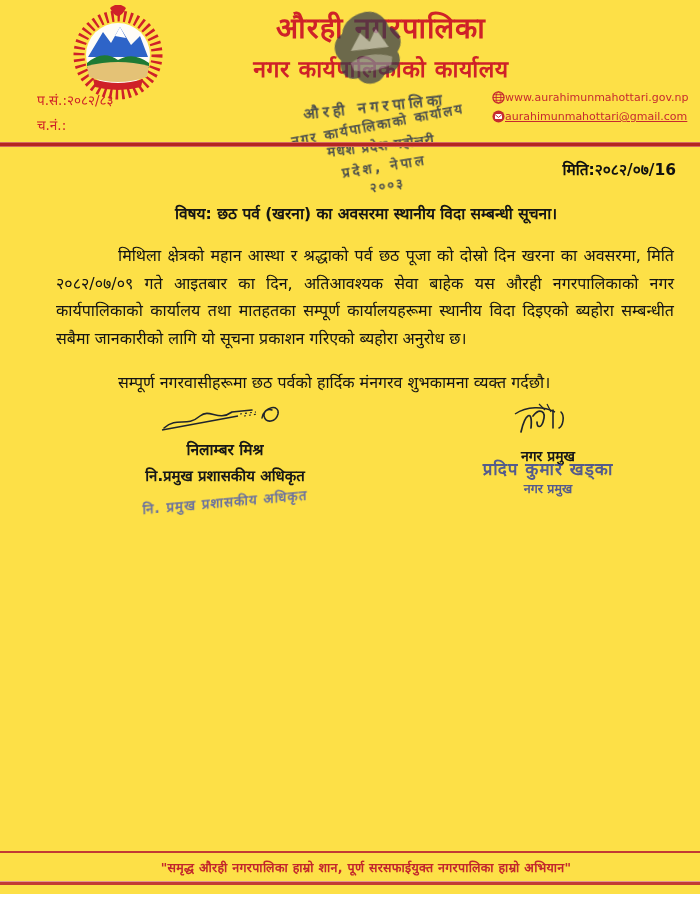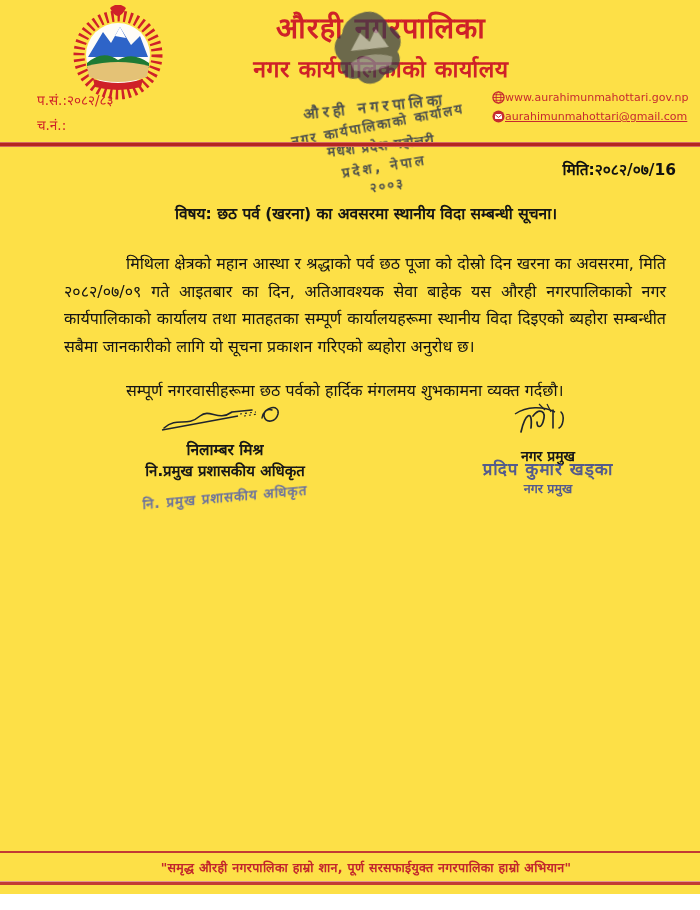--- a/index.html
+++ b/index.html
@@ -33,29 +33,29 @@
   .s2{top:116px;font-size:13.5px;letter-spacing:2px;transform:rotate(-2deg);}
   .s3{top:137px;font-size:13.5px;letter-spacing:1px;transform:rotate(2deg);}
   .s4{top:158px;font-size:13.5px;letter-spacing:3px;}
   .s5{top:177px;font-size:13px;letter-spacing:2px;}
   .red-rule{position:absolute;left:0;right:0;top:142px;height:5px;
     background:linear-gradient(#e28a85,#b5251f 30%,#b5251f 70%,#e28a85);}
   .dateline{position:absolute;right:56px;top:158px;font-size:15.5px;color:#111;font-weight:bold;}
   
   .subject{position:absolute;left:0;right:0;top:202px;text-align:center;font-size:15.5px;font-weight:bold;color:#151515;}
   .bodytext{position:absolute;left:48px;right:50px;top:234px;font-size:16px;line-height:27.5px;text-align:justify;color:#141414;}
-  .bodytext p{margin:16px;text-indent:62px;}
+  .bodytext p{margin:8px;text-indent:62px;}
   .bodytext p + p{margin-top:17px;}
   
   .sig-row{position:absolute;left:0;top:402px;width:700px;}
   .sig-left{position:absolute;left:110px;width:230px;text-align:center;}
   .sig-right{position:absolute;left:428px;width:240px;text-align:center;}
   .sig-scribble{display:block;margin:0 auto;}
   .sig-name{font-size:15.5px;font-weight:bold;color:#171717;margin-top:2px;}
-  .sig-title{font-size:15px;font-weight:bold;color:#171717;}
+  .sig-title{font-size:15px;font-weight:bold;color:#171717;margin-top:5px;}
   .bstamp{color:#4656b4;opacity:.8;font-weight:bold;filter:blur(.2px);}
   .bstamp-left{margin-top:8px;font-size:13.5px;transform:rotate(-5deg) skewX(-4deg);letter-spacing:1px;white-space:nowrap;}
   .bstamp-right-name{margin-top:-8px;font-size:17px;color:#2b3a9e;letter-spacing:1px;white-space:nowrap;}
   .bstamp-right-title{font-size:12.5px;color:#2b3a9e;margin-top:0px;}
   .sig-right .sig-title{margin-top:6px;font-size:14px;}
   
   .footer{position:absolute;left:0;right:0;top:851px;}
   .fline-top{height:2px;background:#c23b33;}
   .slogan{padding:6px 0 5px;text-align:center;font-size:12.5px;font-weight:bold;color:#c2262c;letter-spacing:.3px;}
   .fline-bottom{height:3px;background:#c23b33;border-top:1px solid #e2948f;}
@@ -123,21 +123,21 @@
   </div>
 
   <div class="red-rule"></div>
 
   <div class="dateline">मिति:२०८२/०७/16</div>
 
   <div class="subject">विषय: छठ पर्व (खरना) का अवसरमा स्थानीय विदा सम्बन्धी सूचना।</div>
 
   <div class="bodytext">
     <p>मिथिला क्षेत्रको महान आस्था र श्रद्धाको पर्व छठ पूजा को दोस्रो दिन खरना का अवसरमा, मिति २०८२/०७/०९ गते आइतबार का दिन, अतिआवश्यक सेवा बाहेक यस औरही नगरपालिकाको नगर कार्यपालिकाको कार्यालय तथा मातहतका सम्पूर्ण कार्यालयहरूमा स्थानीय विदा दिइएको ब्यहोरा सम्बन्धीत सबैमा जानकारीको लागि यो सूचना प्रकाशन गरिएको ब्यहोरा अनुरोध छ।</p>
-    <p>सम्पूर्ण नगरवासीहरूमा छठ पर्वको हार्दिक मंगलमय शुभकामना व्यक्त गर्दछौ।</p>
+    <p>सम्पूर्ण नगरवासीहरूमा छठ पर्वको हार्दिक मंनगरव शुभकामना व्यक्त गर्दछौ।</p>
   </div>
 
   <div class="sig-row">
 
     <div class="sig-left">
       <svg class="sig-scribble" width="130" height="34" viewBox="0 0 130 34">
         <path d="M4 26 C18 14 26 26 40 14 C50 6 58 20 72 10 L92 8" fill="none" stroke="#20242c" stroke-width="1.6" stroke-linecap="round"></path>
         <path d="M2 28 L78 14" fill="none" stroke="#20242c" stroke-width="1.4"></path>
         <path d="M80 12 L96 10 M84 14 L98 12" fill="none" stroke="#20242c" stroke-width="1.1" stroke-dasharray="2 3"></path>
         <path d="M102 16 C104 4 120 2 118 12 C116 20 106 22 104 14 C103 10 108 6 112 8" fill="none" stroke="#20242c" stroke-width="1.5" stroke-linecap="round"></path>

